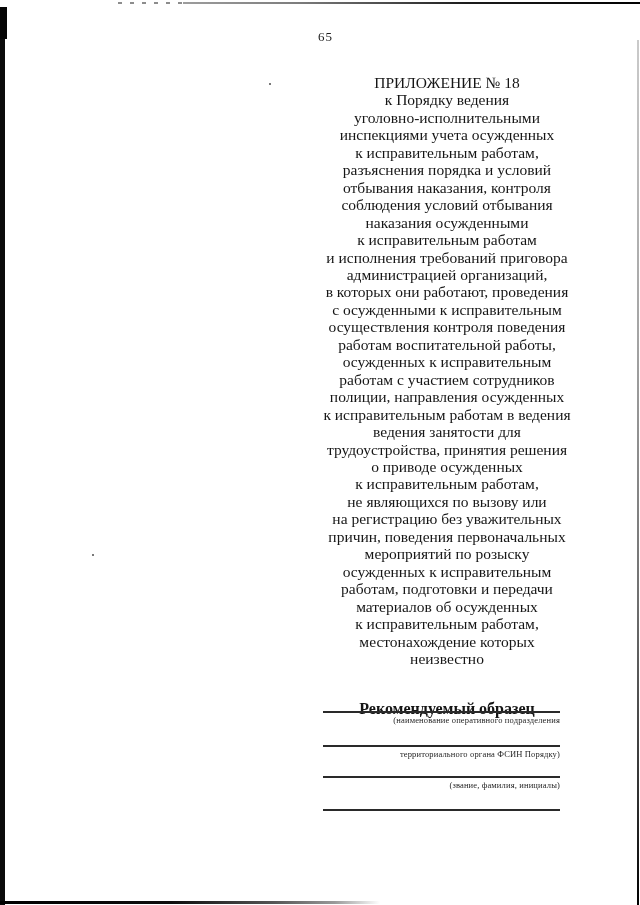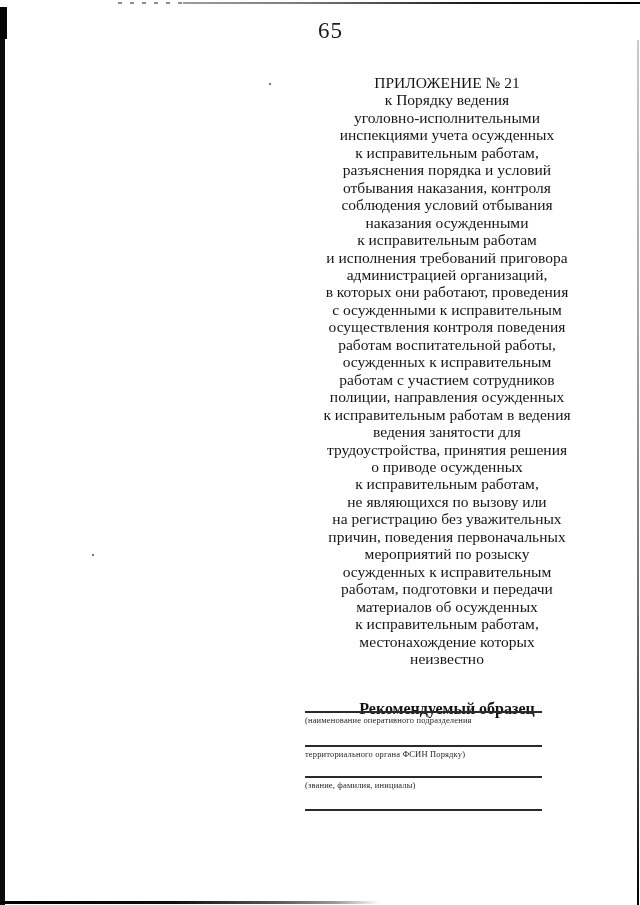--- a/index.html
+++ b/index.html
@@ -34,36 +34,36 @@
   }
   .scan-line-bottom {
     position:absolute; left:0; top:901px; width:380px; height:3px;
     background:linear-gradient(90deg,#000 0%,#0e0e0e 45%,#555 72%,#999 88%, rgba(160,160,160,0) 100%);
   }
   .speck { position:absolute; background:#4d4d4d; border-radius:50%; width:2px; height:2px; }
   .speck-1 { left:269px; top:83px; }
   .speck-2 { left:92px;  top:554px; }
   
   .page-number {
-    position:absolute; left:318px; top:22px;
-    font-size:23px; line-height:18px; letter-spacing:1px;
+    position:absolute; left:318px; top:28px;
+    font-size:13px; line-height:18px; letter-spacing:1px;
   }
   .appendix-block {
     position:absolute; left:287px; top:74px; width:320px;
     text-align:center; font-size:15.5px; line-height:17.45px;
     color:#161616;
   }
   .appendix-block .line { white-space:nowrap; }
   .sample-label {
     position:absolute; left:287px; top:680px; width:320px;
     text-align:center; font-weight:bold; font-size:16px; line-height:18px;
     color:#141414;
     margin-top:20px;
   }
-  .signature-group { position:absolute; left:305px; width:237px; text-align:left; }
+  .signature-group { position:absolute; left:323px; width:237px; text-align:right; }
   .sig-1 { top:711px; }
   .sig-2 { top:745px; }
   .sig-3 { top:776px; }
   .sig-4 { top:809px; }
   .signature-line { border-top:2px solid #2a2a2a; height:0; width:100%; }
   .signature-caption {
     font-size:8.5px; line-height:10px; margin-top:2px;
     color:#1f1f1f; letter-spacing:0.15px; white-space:nowrap;
   }
 </style>
@@ -75,21 +75,21 @@
 <div class="scan-dashes-top"></div>
 <div class="scan-line-top"></div>
 <div class="scan-line-right"></div>
 <div class="scan-line-bottom"></div>
 <div class="speck speck-1"></div>
 <div class="speck speck-2"></div>
 
 <div class="page-number">65</div>
 
 <div class="appendix-block">
-  <div class="line">ПРИЛОЖЕНИЕ № 21</div>
+  <div class="line">ПРИЛОЖЕНИЕ № 18</div>
   <div>
       <div class="line">к Порядку ведения</div>
       <div class="line">уголовно-исполнительными</div>
       <div class="line">инспекциями учета осужденных</div>
       <div class="line">к исправительным работам,</div>
       <div class="line">разъяснения порядка и условий</div>
       <div class="line">отбывания наказания, контроля</div>
       <div class="line">соблюдения условий отбывания</div>
       <div class="line">наказания осужденными</div>
       <div class="line">к исправительным работам</div>

